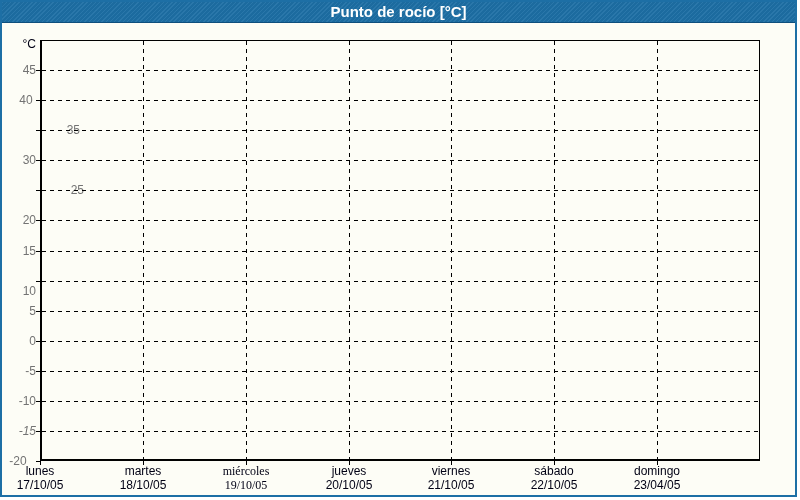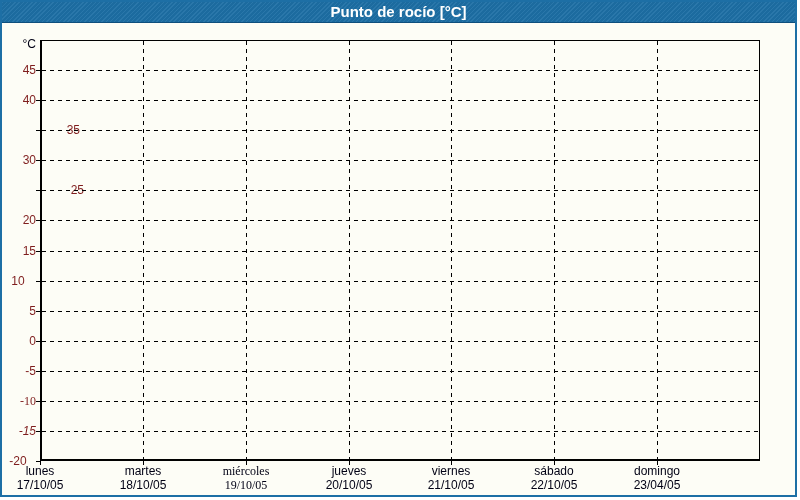--- a/index.html
+++ b/index.html
@@ -34,21 +34,21 @@
     background-image:repeating-linear-gradient(to right,#000 0 4px,transparent 4px 8px);
   }
   .vgrid{
     position:absolute;width:1px;
     background-image:repeating-linear-gradient(to bottom,#000 0 4px,transparent 4px 8px);
   }
   .ytick{position:absolute;width:4px;height:1px;background:#000;}
   .xtick{position:absolute;width:1px;height:4px;background:#000;}
   .ylabel{
     position:absolute;width:36px;text-align:right;
-    font-size:12px;line-height:14px;color:#7f1d1d;white-space:nowrap;
+    font-size:12px;line-height:14px;color:#737373;white-space:nowrap;
   }
   .yunit{
     position:absolute;width:36px;text-align:right;
     font-size:12px;line-height:14px;color:#000014;white-space:nowrap;
   }
   .xlabel{
     position:absolute;width:110px;text-align:center;
     font-size:12px;line-height:14px;color:#000014;white-space:nowrap;
   }
 </style>
@@ -101,51 +101,51 @@
       <div class="vgrid" style="left: 451px; top: 41px; height: 418px;"></div>
       <div class="vgrid" style="left: 349px; top: 41px; height: 418px;"></div>
       <div class="vgrid" style="left: 246px; top: 41px; height: 418px;"></div>
       <div class="vgrid" style="left: 143px; top: 41px; height: 418px;"></div>
       <div class="yunit" style="left: 0px; top: 37px;">°C</div>
       <div class="ylabel" style="left: 0px; top: 454px; text-align: center;">-20</div>
       <div class="ytick" style="left: 36px; top: 461px;"></div>
       <div class="ylabel" style="left: 0px; top: 424px; font-style: italic;">-15</div>
       <div class="ytick" style="left: 36px; top: 431px;"></div>
       <div class="hgrid" style="left: 42px; top: 431px; width: 718px;"></div>
-      <div class="ylabel" style="left: 0px; top: 394px; font-family: Liberation Serif, serif;">-10</div>
+      <div class="ylabel" style="left: 0px; top: 394px;">-10</div>
       <div class="ytick" style="left: 36px; top: 401px;"></div>
       <div class="hgrid" style="left: 42px; top: 401px; width: 718px;"></div>
       <div class="ylabel" style="left: 0px; top: 364px;">-5</div>
       <div class="ytick" style="left: 36px; top: 371px;"></div>
       <div class="hgrid" style="left: 42px; top: 371px; width: 718px;"></div>
       <div class="ylabel" style="left: 0px; top: 334px;">0</div>
       <div class="ytick" style="left: 36px; top: 341px;"></div>
       <div class="hgrid" style="left: 42px; top: 341px; width: 718px;"></div>
       <div class="ylabel" style="left: 0px; top: 304px;">5</div>
       <div class="ytick" style="left: 36px; top: 311px;"></div>
       <div class="hgrid" style="left: 42px; top: 311px; width: 718px;"></div>
-      <div class="ylabel" style="left: 0px; top: 274px; text-align: center;">10</div>
+      <div class="ylabel" style="left: 0px; top: 284px;">10</div>
       <div class="ytick" style="left: 36px; top: 281px;"></div>
       <div class="hgrid" style="left: 42px; top: 281px; width: 718px;"></div>
       <div class="ylabel" style="left: 0px; top: 244px;">15</div>
       <div class="ytick" style="left: 36px; top: 251px;"></div>
       <div class="hgrid" style="left: 42px; top: 251px; width: 718px;"></div>
       <div class="ylabel" style="left: 0px; top: 213px;">20</div>
       <div class="ytick" style="left: 36px; top: 220px;"></div>
       <div class="hgrid" style="left: 42px; top: 220px; width: 718px;"></div>
       <div class="ylabel" style="left: 0px; top: 183px; margin-left: 48px;">25</div>
       <div class="ytick" style="left: 36px; top: 190px;"></div>
       <div class="hgrid" style="left: 42px; top: 190px; width: 718px;"></div>
       <div class="ylabel" style="left: 0px; top: 153px;">30</div>
       <div class="ytick" style="left: 36px; top: 160px;"></div>
       <div class="hgrid" style="left: 42px; top: 160px; width: 718px;"></div>
       <div class="ylabel" style="left: 0px; top: 123px; margin-left: 44px;">35</div>
       <div class="ytick" style="left: 36px; top: 130px;"></div>
       <div class="hgrid" style="left: 42px; top: 130px; width: 718px;"></div>
-      <div class="ylabel" style="left: 0px; top: 93px;">40</div>
+      <div class="ylabel" style="left: 8px; top: 93px; text-align: center;">40</div>
       <div class="ytick" style="left: 36px; top: 100px;"></div>
       <div class="hgrid" style="left: 42px; top: 100px; width: 718px;"></div>
       <div class="ylabel" style="left: 0px; top: 63px;">45</div>
       <div class="ytick" style="left: 36px; top: 70px;"></div>
       <div class="hgrid" style="left: 42px; top: 70px; width: 718px;"></div>
     <div class="plot-box"></div>
   </div>
 </div>
 
 </body></html>

